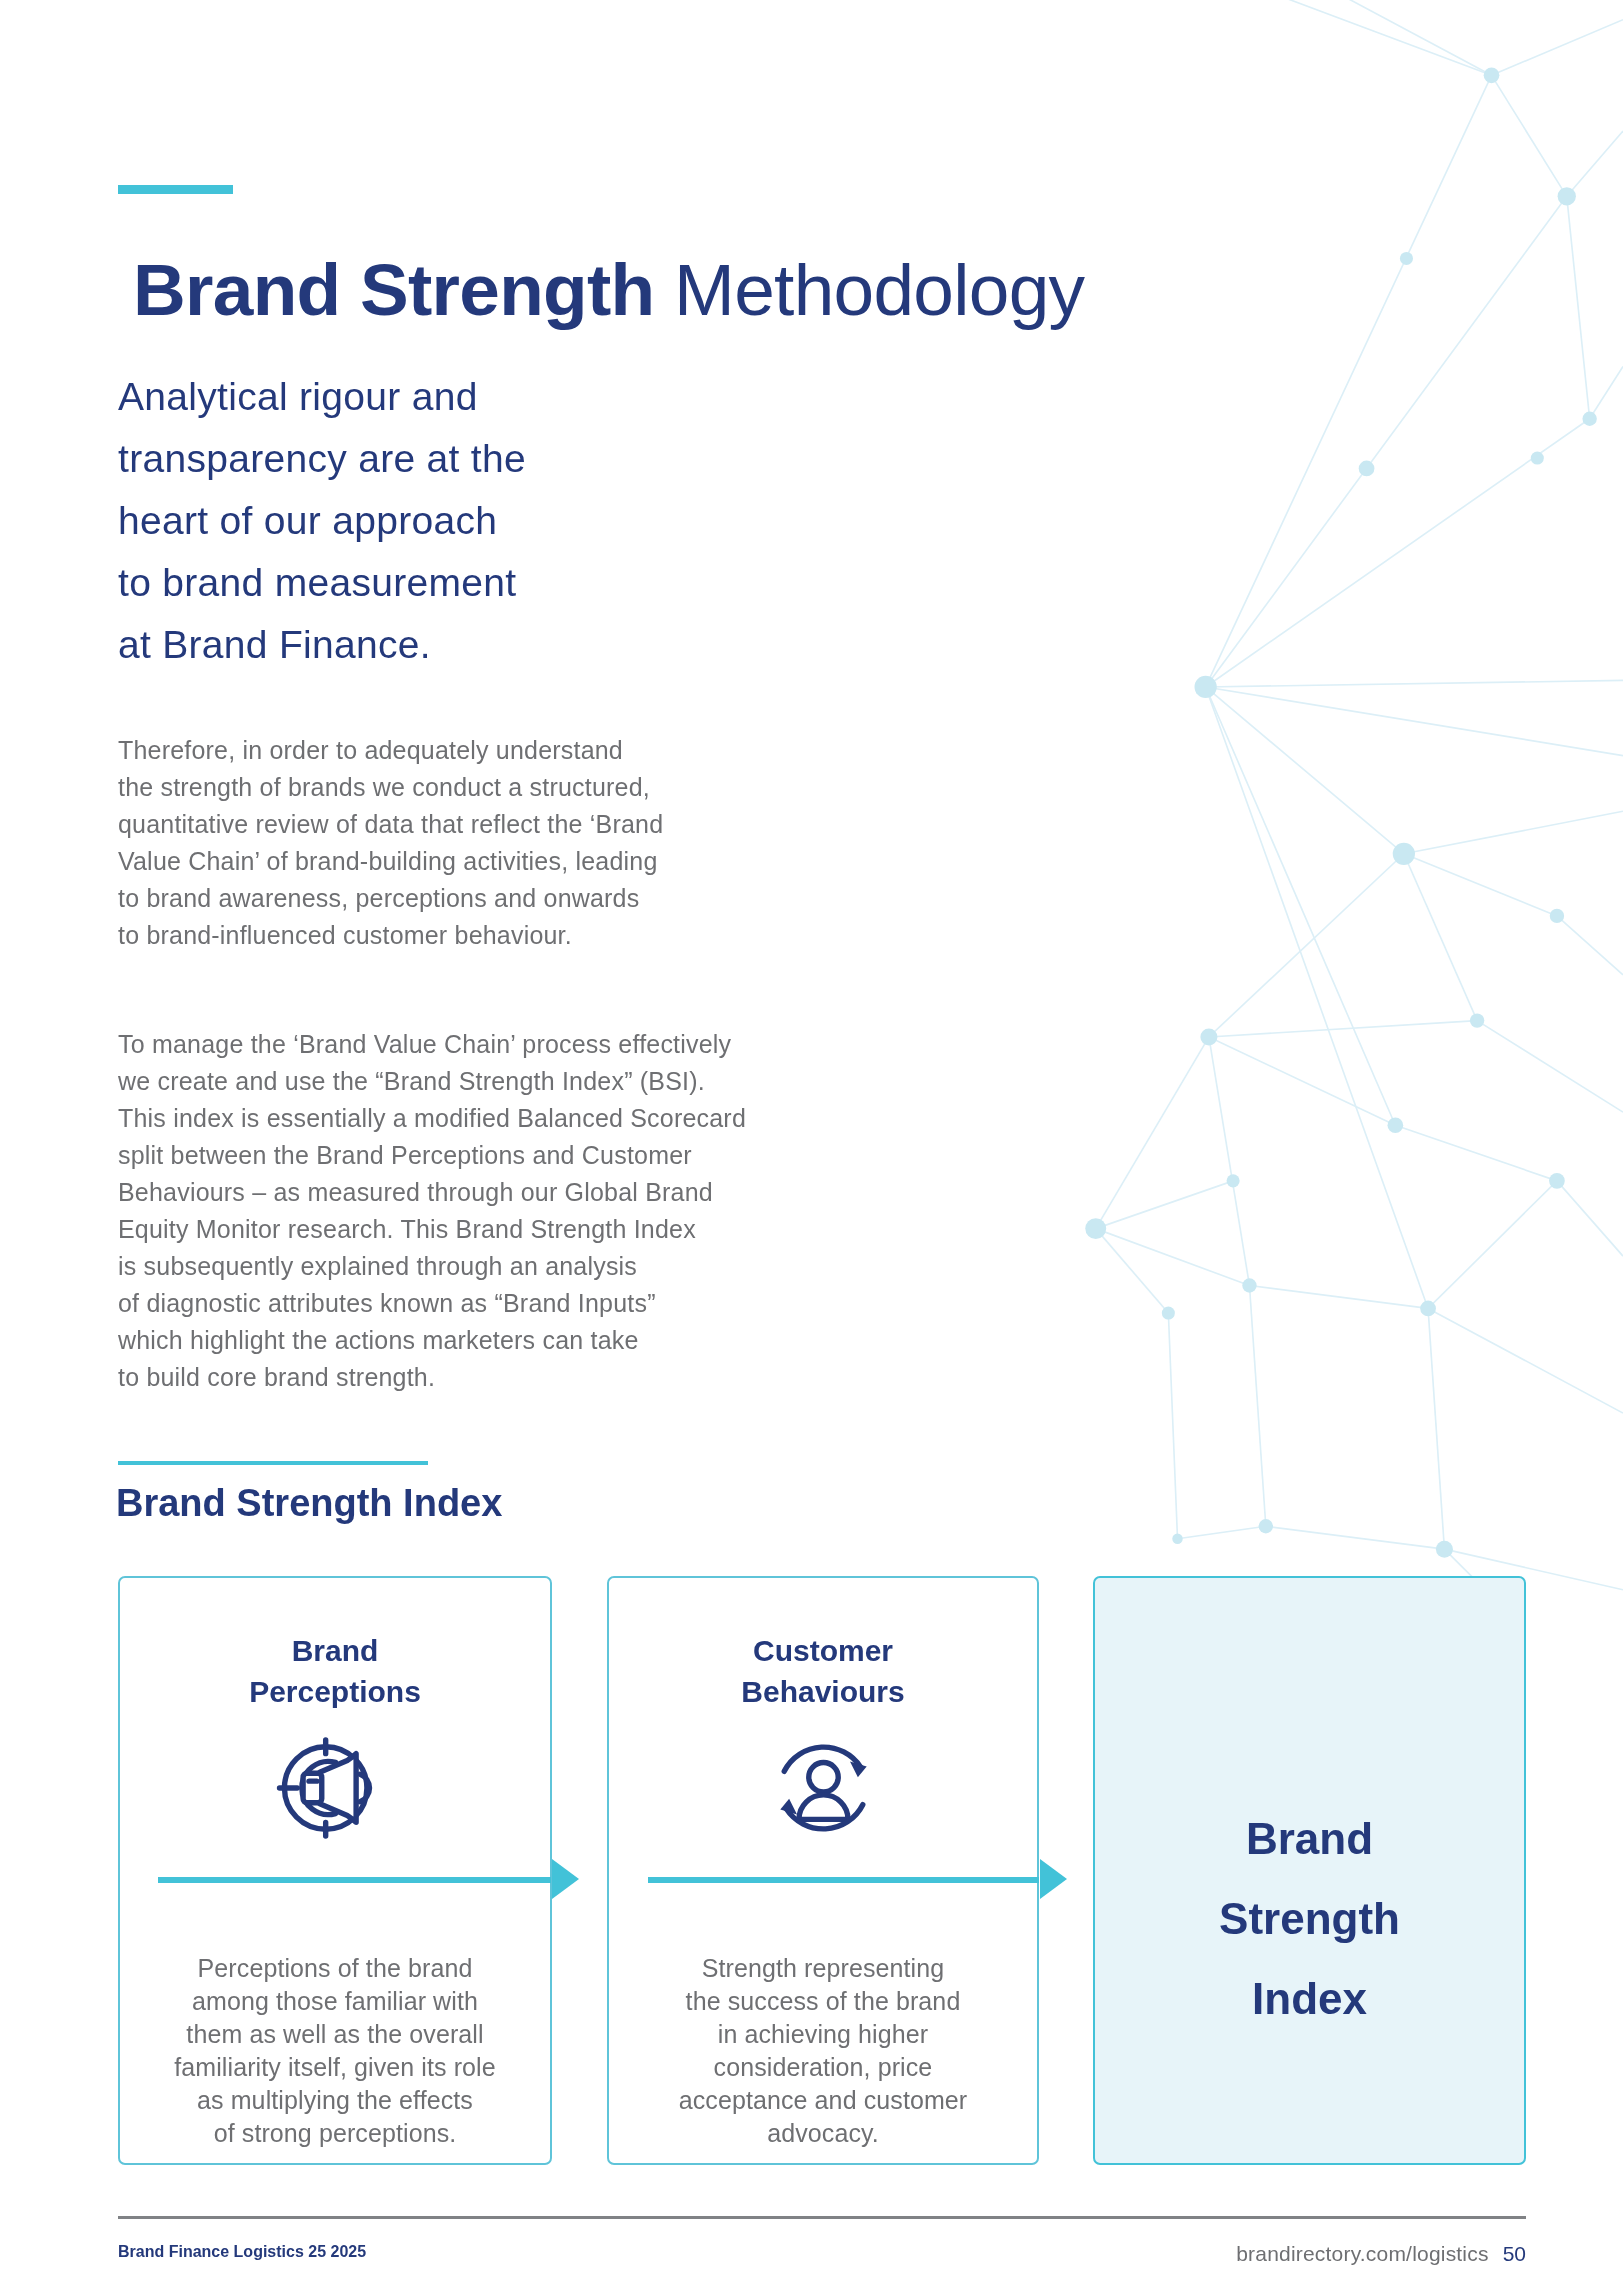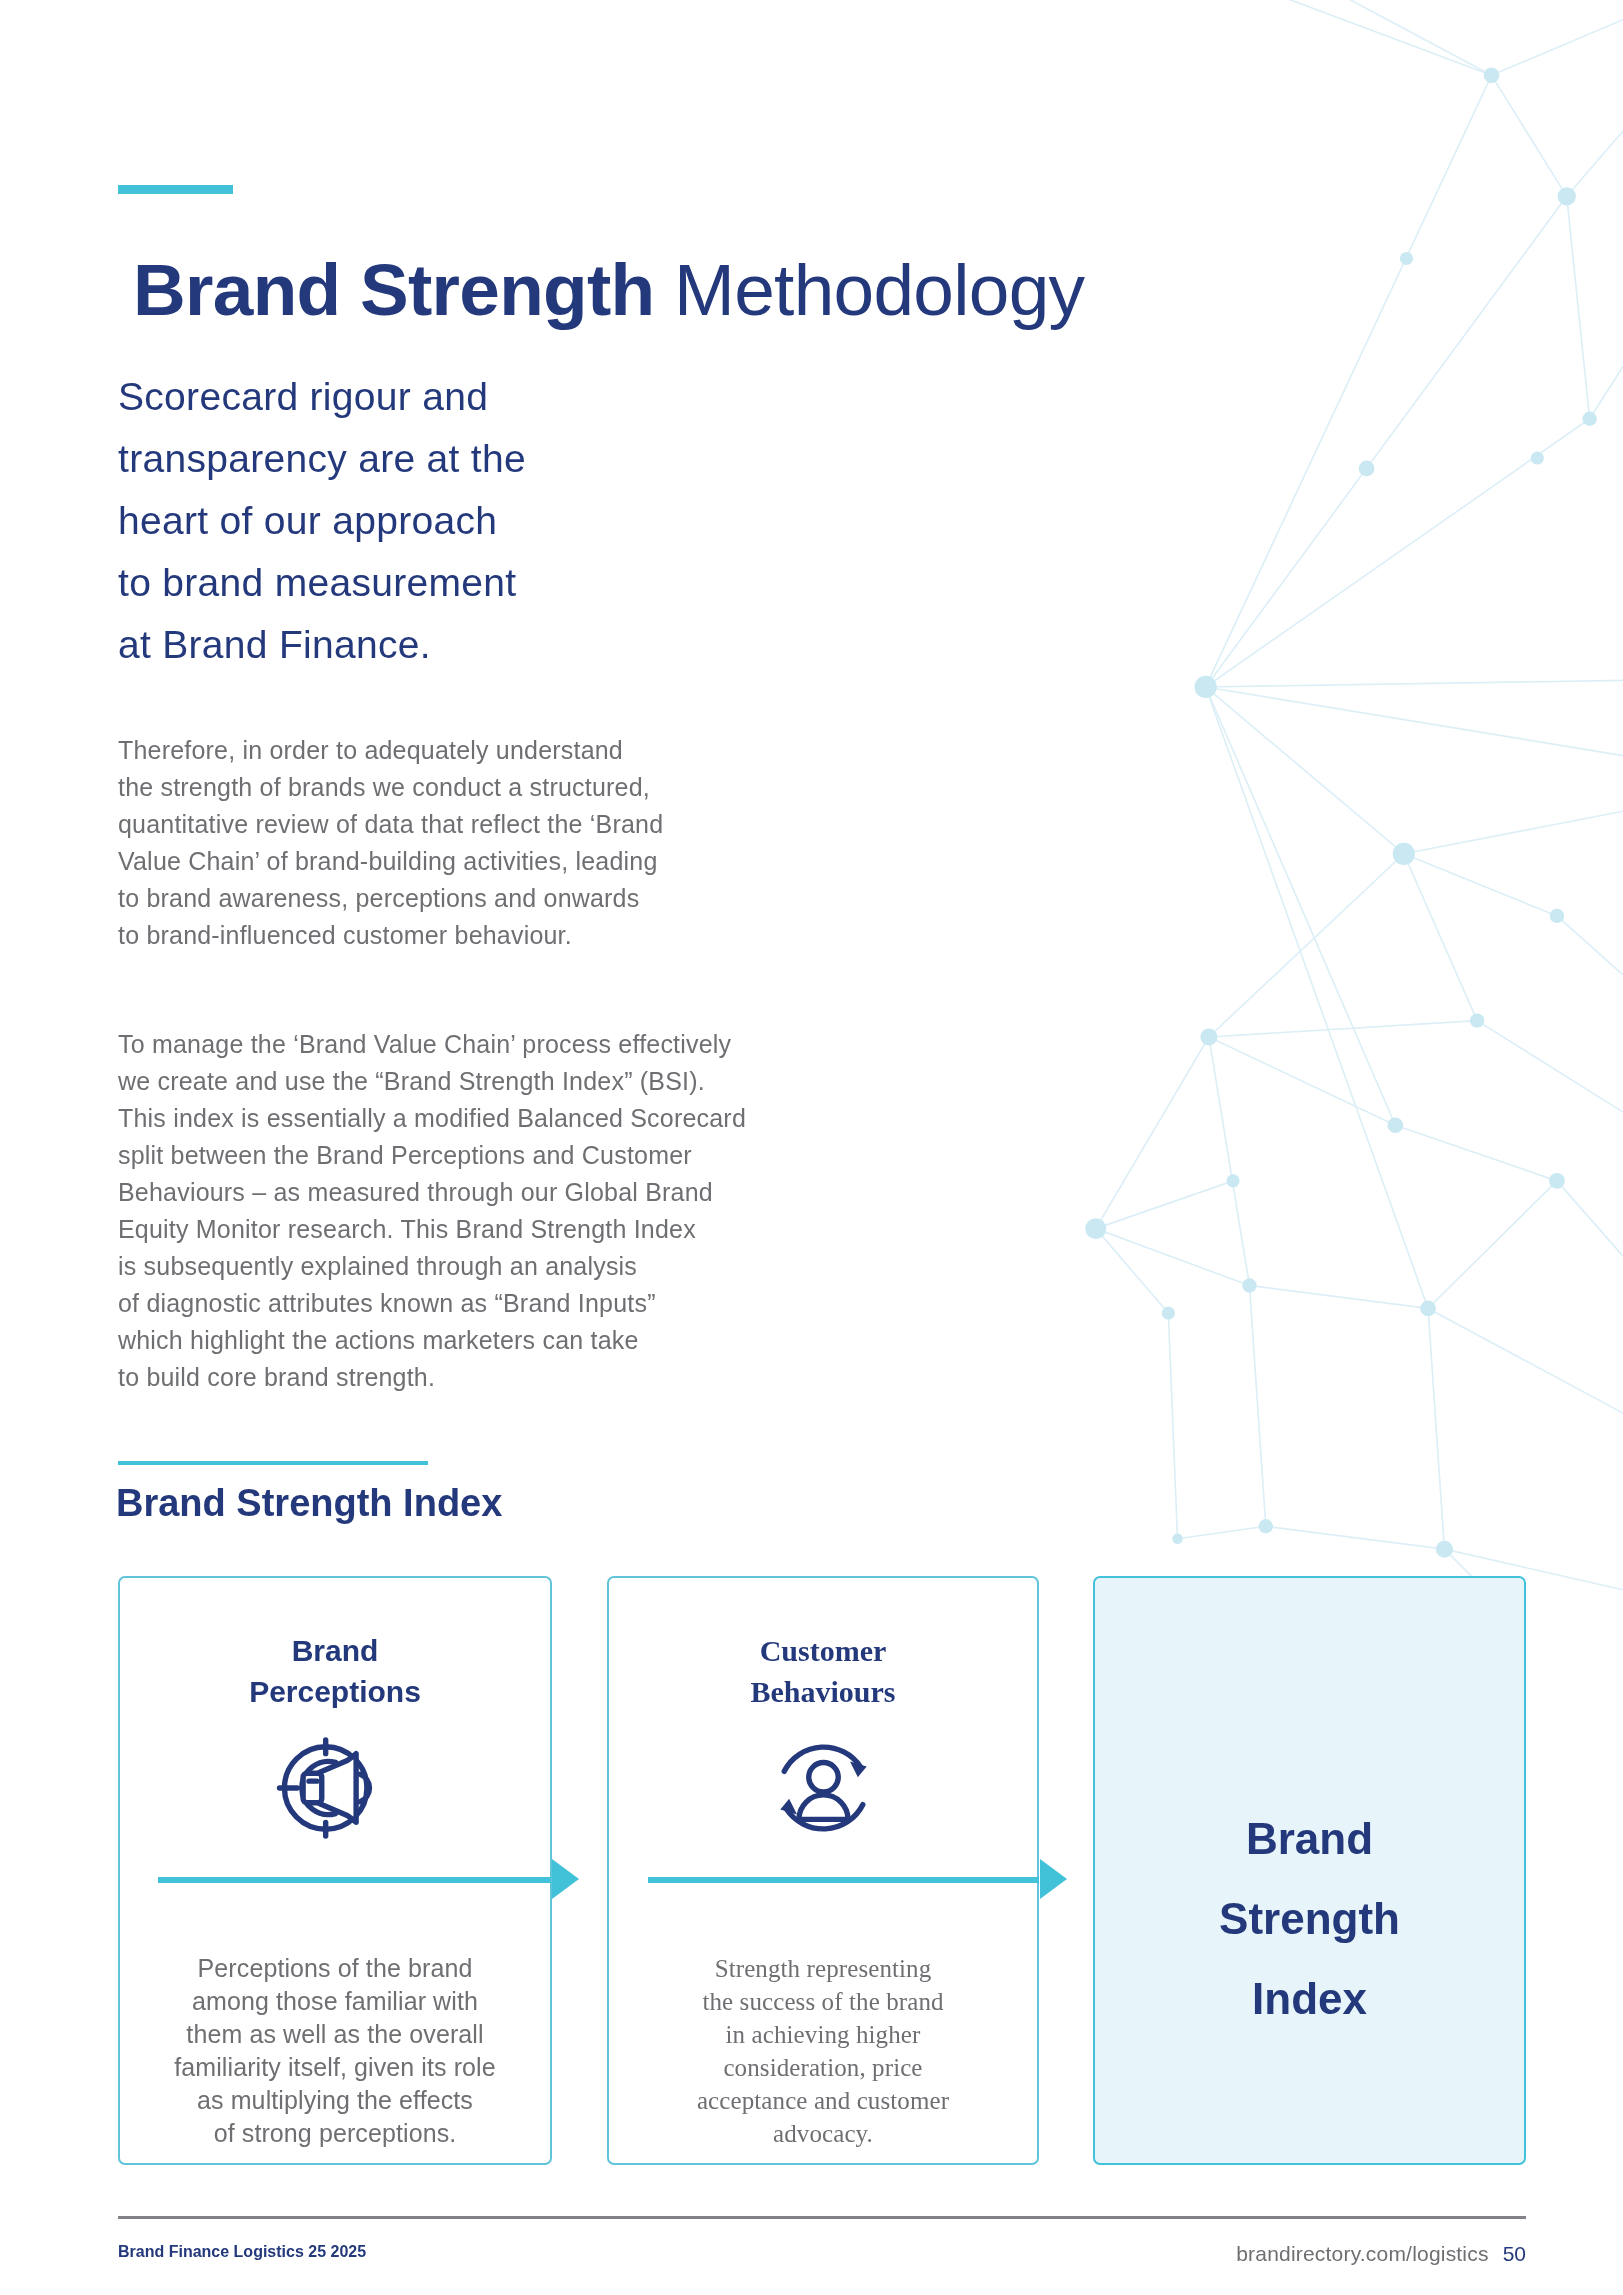--- a/index.html
+++ b/index.html
@@ -56,21 +56,21 @@
     font-size:38px;line-height:46px;font-weight:700;color:var(--navy);
     white-space:nowrap;
   }
 
   .box{
     position:absolute;top:1576px;height:589px;box-sizing:border-box;
     border:2px solid var(--teal-border);border-radius:7px;
     background:#ffffff;
   }
   #box1{left:118px;width:434px;}
-  #box2{left:607px;width:432px;font-family:Liberation Serif, serif;}
+  #box2{left:607px;width:432px;}
   #box3{
     left:1093px;width:433px;
     background:var(--box3-fill);
     border-color:var(--teal);
     display:flex;flex-direction:column;align-items:center;
     padding-top:221px;
   }
   .card-title{
     margin:52px 0 0 0;text-align:center;
     font-size:30px;line-height:41px;font-weight:700;color:var(--navy);
@@ -185,21 +185,21 @@
       <circle cx="1800" cy="2352" r="8"></circle>
     </g>
   </svg>
 
   <div class="content">
 
     <div class="accent-dash"></div>
 
     <h1 class="title"><span class="tb">Brand Strength</span><span> Methodology</span></h1>
 
-    <p class="intro">Scorecard rigour and
+    <p class="intro">Analytical rigour and
 transparency are at the
 heart of our approach
 to brand measurement
 at Brand Finance.</p>
 
     <p class="body-par" id="para2">To manage the ‘Brand Value Chain’ process effectively
 we create and use the “Brand Strength Index” (BSI).
 This index is essentially a modified Balanced Scorecard
 split between the Brand Perceptions and Customer
 Behaviours – as measured through our Global Brand

